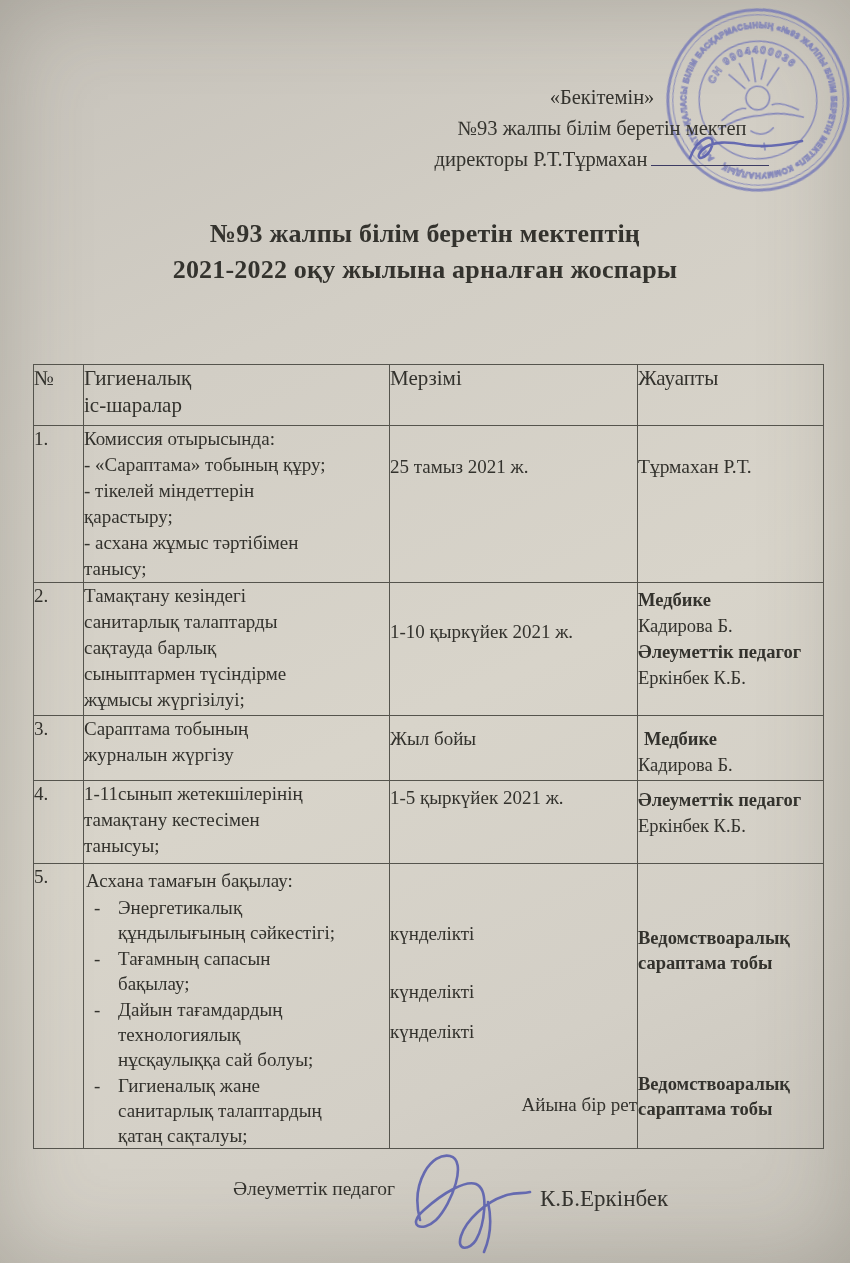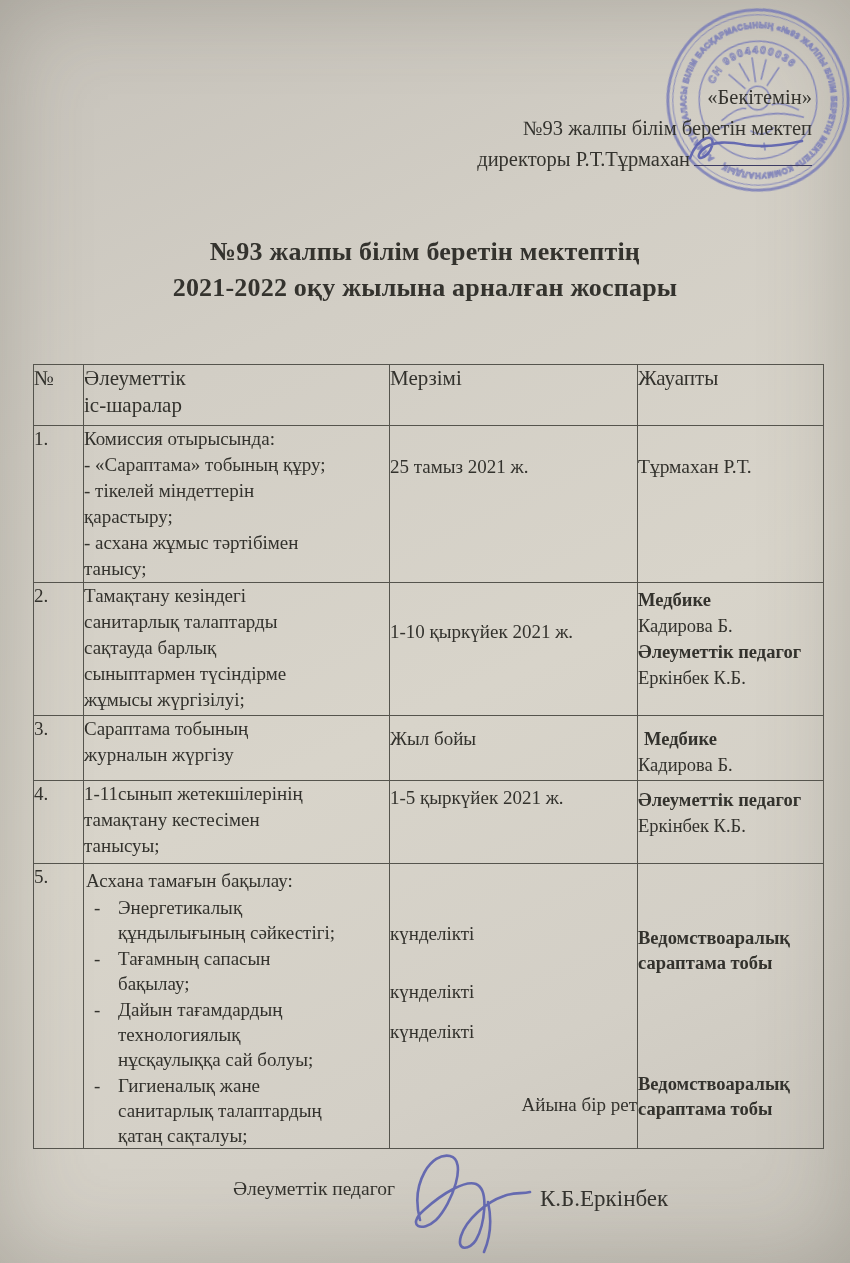--- a/index.html
+++ b/index.html
@@ -16,28 +16,28 @@
   .stamp{
     position:absolute;left:660px;top:2px;width:196px;height:196px;
     transform:rotate(-8deg);
     opacity:.82;filter:blur(.4px);
   }
   .stamp *{stroke:#767ab8;fill:none;}
   .stamp text{fill:#767ab8;stroke:none;font-family:"Liberation Sans","DejaVu Sans",sans-serif;font-weight:bold;}
   
   .approval{
     position:absolute;top:82px;right:38px;width:420px;
-    text-align:right;font-size:20.5px;line-height:31px;
+    text-align:center;font-size:20.5px;line-height:31px;
   }
   .approval .dir-line{white-space:nowrap;}
   .sig-line{display:inline-block;width:118px;border-bottom:1.6px solid #3c3b63;height:18px;margin-left:4px;}
   .dir-sig{position:absolute;right:42px;top:128px;width:130px;height:48px;}
   
   .title{
-    position:absolute;top:234px;left:0;width:100%;
+    position:absolute;top:216px;left:0;width:100%;
     text-align:center;font-weight:bold;font-size:26px;line-height:36px;
     letter-spacing:.2px;
   }
   
   table.plan{
     position:absolute;left:33px;top:364px;width:790px;
     border-collapse:collapse;table-layout:fixed;
     font-size:19px;line-height:26px;color:#33322d;
   }
   table.plan td,table.plan th{
@@ -127,21 +127,21 @@
   <table class="plan">
     <colgroup>
         <col style="width:50px">
         <col style="width:306px">
         <col style="width:248px">
         <col style="width:186px">
       </colgroup>
     <tbody>
         <tr style="height:61px">
       <th class="h h-num">№</th>
-      <th class="h h-act">Әлеуметтік
+      <th class="h h-act">Гигиеналық
 іс-шаралар</th>
       <th class="h h-per">Мерзімі</th>
       <th class="h h-res">Жауапты</th>
     </tr>
 
     <tr style="height:156px">
       <td class="c-num">1.</td>
       <td class="c-act">Комиссия отырысында:
 - «Сараптама» тобының құру;
 - тікелей міндеттерін

